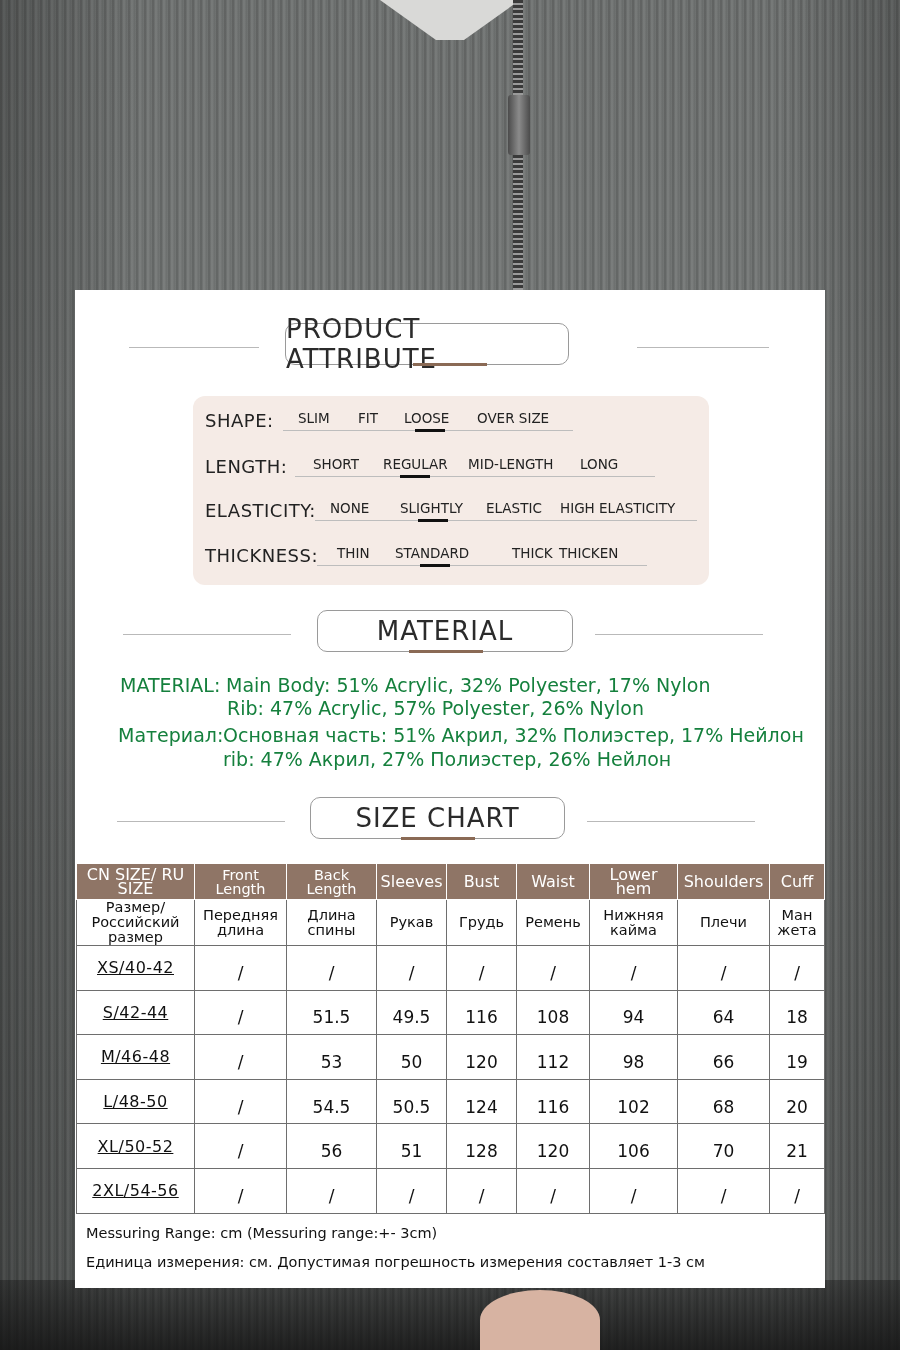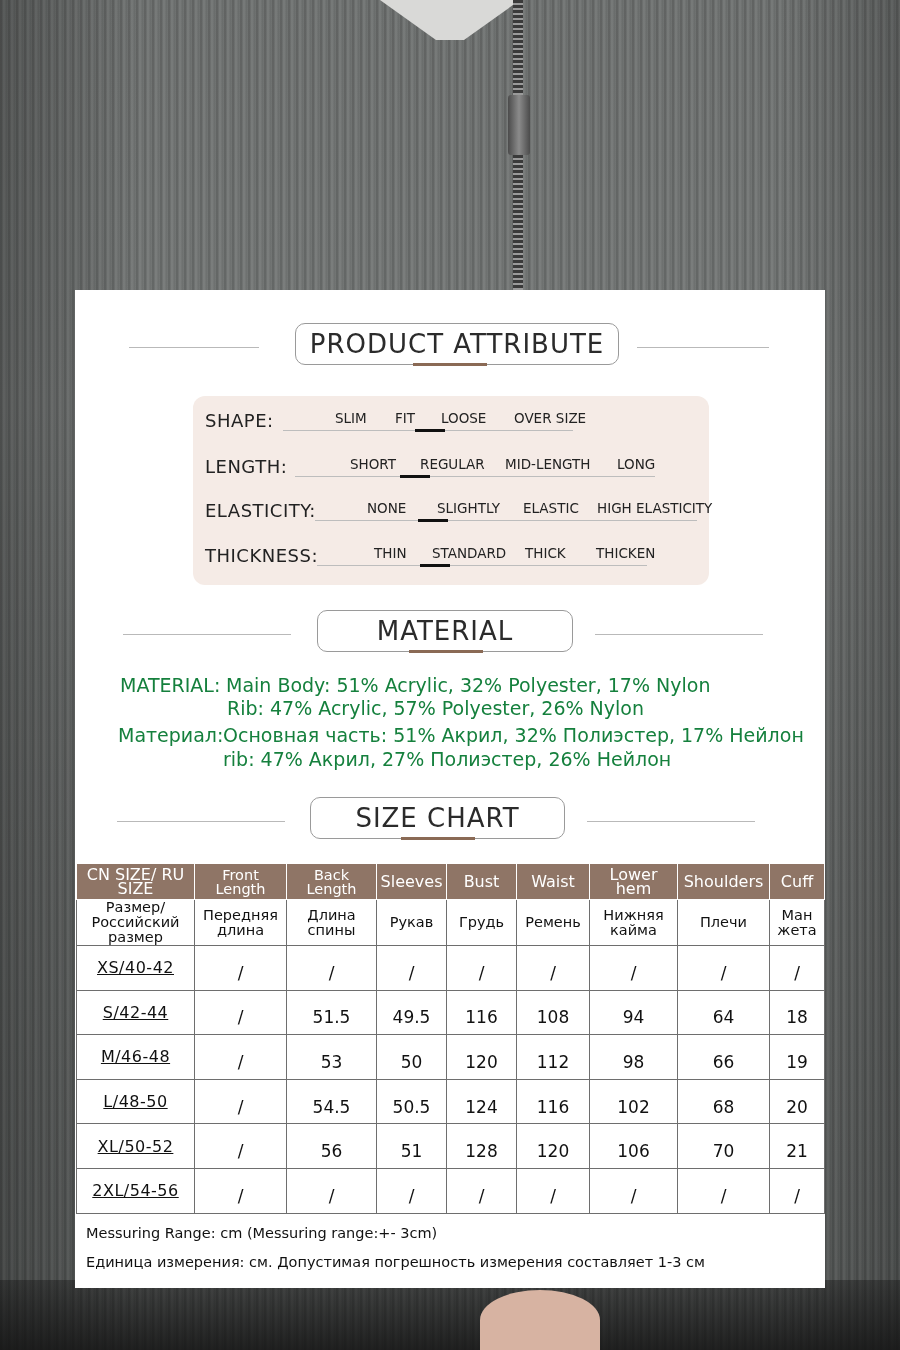--- a/index.html
+++ b/index.html
@@ -82,21 +82,20 @@
   .attr-label {
     position: absolute; left: 12px; top: 6px;
     font-size: 18px; color: #222; letter-spacing: 0.5px;
   }
   .attr-underline {
     position: absolute; height: 1px; background: #bdbdbd; top: 26px;
   }
   .attr-opt {
     position: absolute; top: 6px; font-size: 13.5px; color: #222;
     white-space: nowrap;
-    margin-left: 37px;
   }
   .attr-sel {
     position: absolute; top: 25px; height: 3px; background: #111;
   }
 
   
   .mat {
     position: absolute; font-size: 19px; color: #15803d; white-space: nowrap;
   }
 
@@ -134,21 +133,21 @@
 <div class="shirt"></div>
 <div class="zip-track"></div>
 <div class="zip-pull"></div>
 <div class="bottom-dark"></div>
 <div class="hand"></div>
 
 <div class="card">
 
   <div class="section-head" style="top:33px;">
     <div class="line" style="left:54px;width:130px;"></div>
-    <div class="pill" style="left:220px;width:324px;">PRODUCT ATTRIBUTE</div>
+    <div class="pill" style="left:210px;width:284px;">PRODUCT ATTRIBUTE</div>
     <div class="accent" style="left:338px;width:74px;top:40px;"></div>
     <div class="line" style="left:562px;width:132px;"></div>
   </div>
 
   <div class="attr-box">
 
     <div class="attr-row" style="top:8px;">
       <span class="attr-label">SHAPE:</span>
       <div class="attr-underline" style="left:90px;width:290px;"></div>
       <span class="attr-opt" style="left:105px;">SLIM</span>
@@ -176,21 +175,21 @@
       <span class="attr-opt" style="left:275px;">MID-LENGTH</span>
       <span class="attr-opt" style="left:387px;">LONG</span>
       <div class="attr-sel" style="left:207px;width:30px;"></div>
     </div>
 
     <div class="attr-row" style="top:143px;">
       <span class="attr-label">THICKNESS:</span>
       <div class="attr-underline" style="left:124px;width:330px;"></div>
       <span class="attr-opt" style="left:144px;">THIN</span>
       <span class="attr-opt" style="left:202px;">STANDARD</span>
-      <span class="attr-opt" style="left:295px;">THICK</span>
+      <span class="attr-opt" style="left:319px;">THICK</span>
       <span class="attr-opt" style="left:366px;">THICKEN</span>
       <div class="attr-sel" style="left:227px;width:30px;"></div>
     </div>
   </div>
 
   <div class="section-head" style="top:320px;">
     <div class="line" style="left:48px;width:168px;"></div>
     <div class="pill" style="left:242px;width:256px;">MATERIAL</div>
     <div class="accent" style="left:334px;width:74px;top:40px;"></div>
     <div class="line" style="left:520px;width:168px;"></div>

